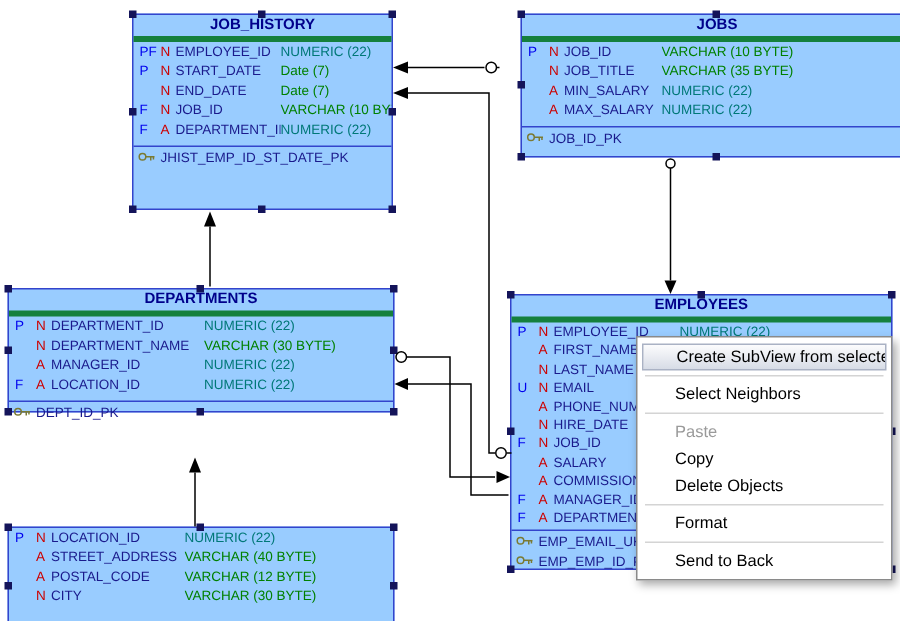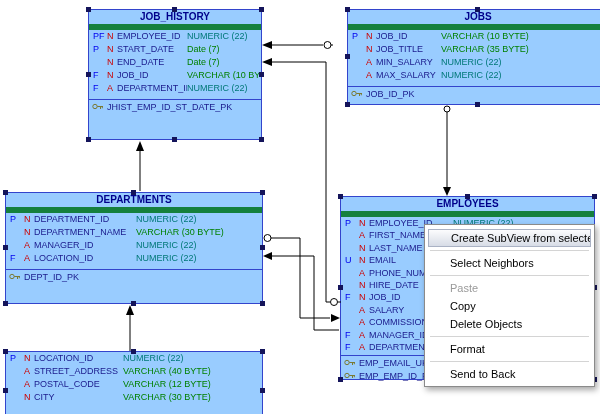--- a/index.html
+++ b/index.html
@@ -1,21 +1,21 @@
 <!DOCTYPE html>
 <html><head>
 <meta charset="utf-8">
 <style>
   html,body{margin:0;padding:0;background:#fff;}
   .canvas{position:relative;width:600px;height:414px;background:#ffffff;overflow:hidden;
           font-family:"Liberation Sans",sans-serif;}
   
   .entity{position:absolute;background:#99CCFF;border:1px solid #3344CC;box-sizing:border-box;z-index:1;}
   .etitle{height:14px;line-height:14px;text-align:center;font-size:10px;font-weight:bold;
-          color:#00008B;border-bottom:6px solid #15803d;white-space:nowrap;overflow:hidden;}
+          color:#00008B;border-bottom:4px solid #15803d;white-space:nowrap;overflow:hidden;}
   .erow{display:flex;height:13px;line-height:13px;font-size:9px;padding-left:4px;
         white-space:nowrap;overflow:hidden;align-items:flex-end;}
   .e-emp .erow{height:12.4px;line-height:12.4px;}
   .k{width:14px;flex:none;color:#0000EE;}
   .m{width:10px;flex:none;color:#CC0000;}
   .cn{flex:none;color:#1A1A8C;overflow:hidden;}
   .ct{flex:1;overflow:hidden;}
   .t-num{color:#007878;}
   .t-var{color:#008000;}
   .t-date{color:#008000;}
@@ -30,21 +30,21 @@
         font-size:9px;color:#1A1A8C;white-space:nowrap;overflow:hidden;}
   .keyicon{flex:none;display:inline-flex;width:12px;}
   
   .h{position:absolute;width:5px;height:5px;background:#14145A;z-index:3;}
   .h.tl{left:-3px;top:-3px}.h.tm{left:50%;margin-left:-3px;top:-3px}.h.tr{right:-3px;top:-3px}
   .h.ml{left:-3px;top:50%;margin-top:-3px}.h.mr{right:-3px;top:50%;margin-top:-3px}
   .h.bl{left:-3px;bottom:-3px}.h.bm{left:50%;margin-left:-3px;bottom:-3px}.h.br{right:-3px;bottom:-3px}
   
   .e-jh{left:88px;top:9px;width:174px;height:131px;}
   .e-jobs{left:347px;top:9px;width:262px;height:96px;}
-  .e-dept{left:5px;top:192px;width:258px;height:112px;}
+  .e-dept{left:5px;top:192px;width:258px;height:83px;}
   .e-emp{left:340px;top:196px;width:255px;height:184px;}
   .e-loc{left:5px;top:351px;width:258px;height:80px;}
   
   .rels{position:absolute;left:0;top:0;z-index:5;pointer-events:none;}
   
   .menu{position:absolute;left:424px;top:224px;width:171px;box-sizing:border-box;background:#ffffff;
         border:1px solid #8a8a8a;box-shadow:2px 3px 6px rgba(0,0,0,.35);padding:4px 2px 3px 2px;
         z-index:10;font-size:11px;color:#000;}
   .mi{height:18px;line-height:18px;padding-left:22px;margin:0 1px;white-space:nowrap;overflow:hidden;box-sizing:border-box;}
   .mi.hl{background:linear-gradient(180deg,#fcfcfd,#d7dce6);border:1px solid #aab2c4;line-height:16px;}

